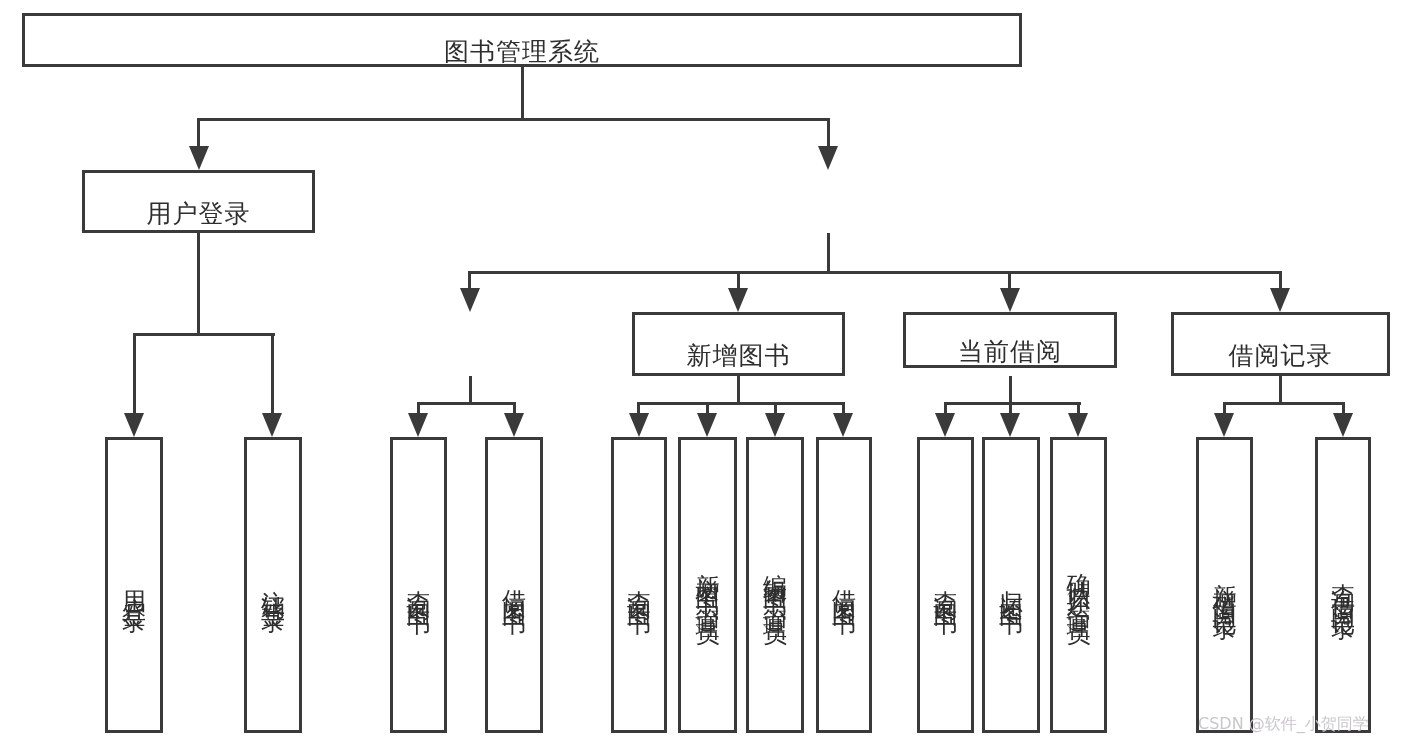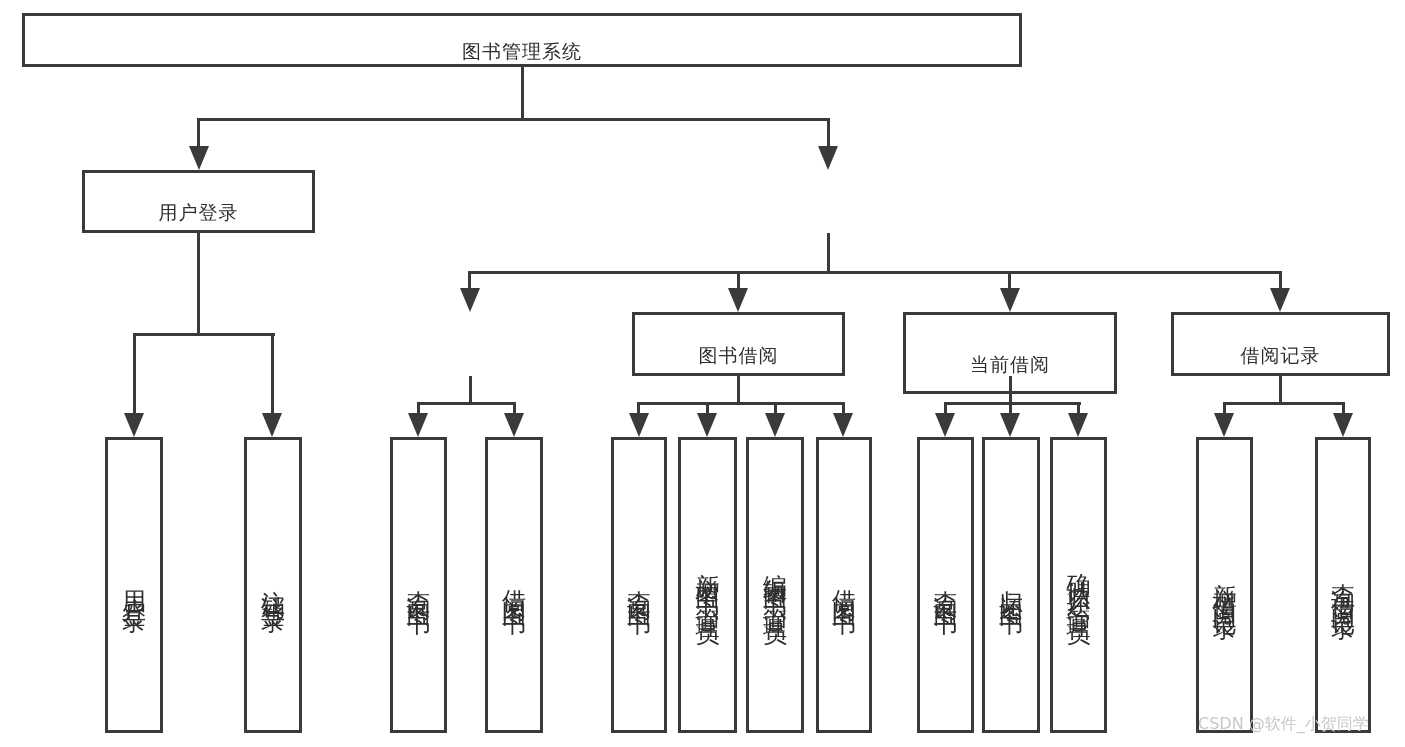--- a/index.html
+++ b/index.html
@@ -14,21 +14,21 @@
   .box{
     position:absolute;
     box-sizing:border-box;
     border:3px solid var(--line);
     background:#fff;
     display:flex;
     align-items:center;
     justify-content:center;
     color:var(--text);
   }
-  .hlabel{font-size:19px;letter-spacing:1px;white-space:nowrap;margin-top:23px;}
+  .hlabel{font-size:25px;letter-spacing:1px;white-space:nowrap;margin-top:23px;}
   .vlabel{
     writing-mode:vertical-rl;
     text-orientation:mixed;
     font-size:24px;
     letter-spacing:7px;
     line-height:1;
     white-space:nowrap;
   }
   .h,.v{position:absolute;background:var(--line);}
   .h{height:3px;}
@@ -82,23 +82,23 @@
   <div class="v" style="left:468px;top:271px;height:19px;"></div>
   <div class="arrow" style="left:460px;top:288px;"></div>
   <div class="v" style="left:737px;top:271px;height:19px;"></div>
   <div class="arrow" style="left:728px;top:288px;"></div>
   <div class="v" style="left:1008px;top:271px;height:19px;"></div>
   <div class="arrow" style="left:1000px;top:288px;"></div>
   <div class="v" style="left:1279px;top:271px;height:19px;"></div>
   <div class="arrow" style="left:1270px;top:288px;"></div>
 
   <div class="box" style="left:632px;top:312px;width:213px;height:64px;">
-    <span class="hlabel">图书借阅</span>
+    <span class="hlabel">新增图书</span>
   </div>
-  <div class="box" style="left:903px;top:312px;width:214px;height:82px;">
+  <div class="box" style="left:903px;top:312px;width:214px;height:56px;">
     <span class="hlabel">当前借阅</span>
   </div>
   <div class="box" style="left:1171px;top:312px;width:219px;height:64px;">
     <span class="hlabel">借阅记录</span>
   </div>
 
   <div class="v" style="left:469px;top:376px;height:28px;"></div>
   <div class="h" style="left:417px;top:402px;width:99px;"></div>
   <div class="v" style="left:417px;top:402px;height:13px;"></div>
   <div class="arrow" style="left:408px;top:413px;"></div>

